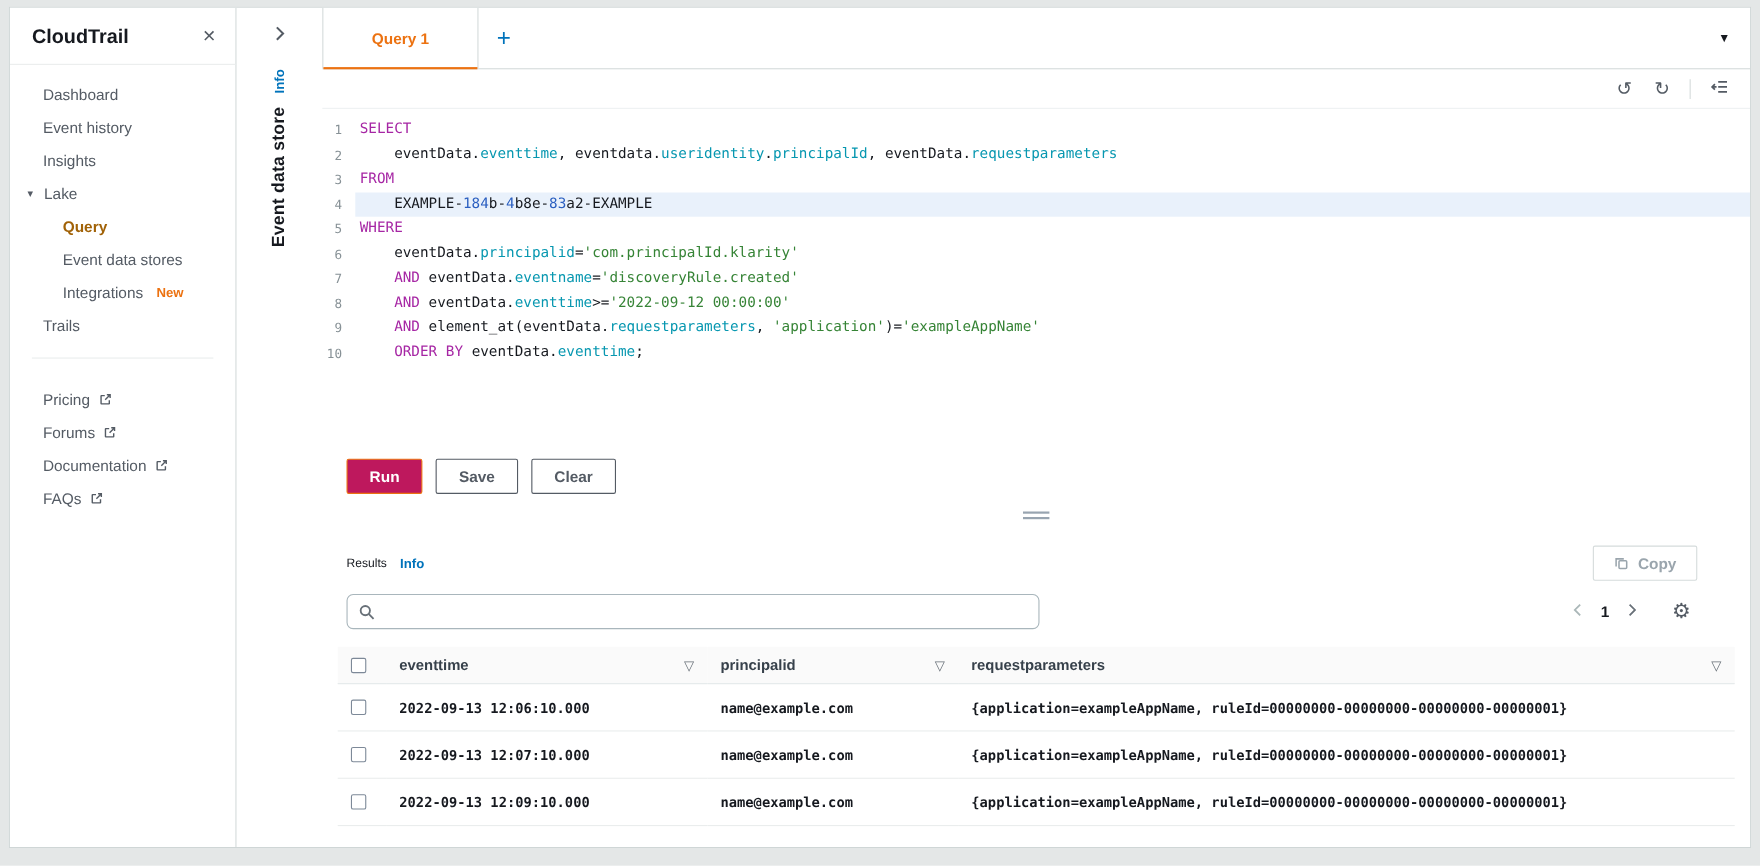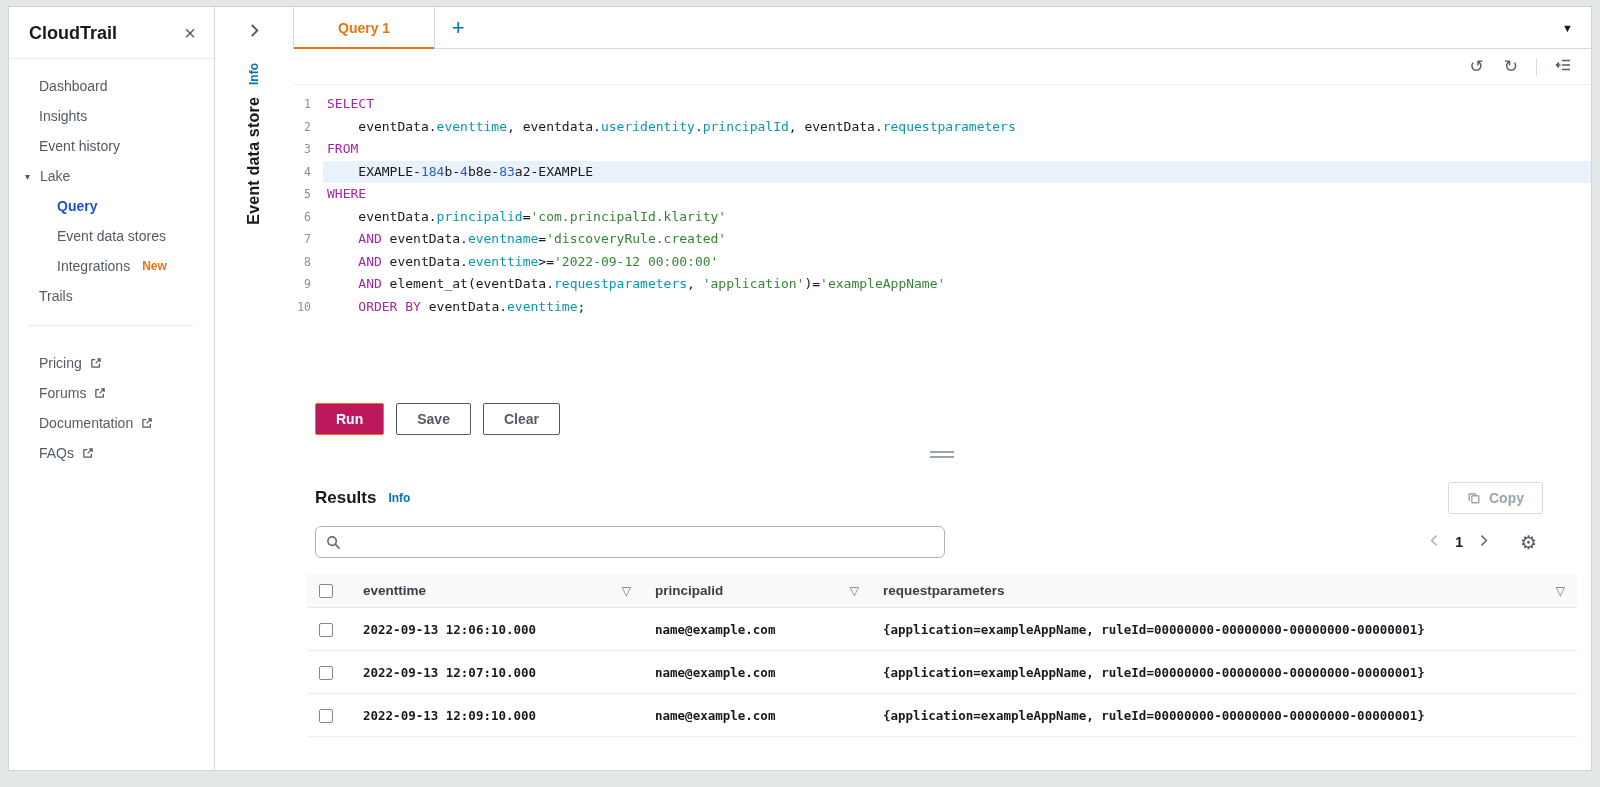--- a/index.html
+++ b/index.html
@@ -22,21 +22,21 @@
     display:flex; align-items:center; justify-content:space-between;
     padding:14px 16px 13px 20px; border-bottom:1px solid #eaeded;
   }
   .sidebar-title { font-size:18px; font-weight:700; }
   .icon-btn { background:none; border:none; cursor:pointer; color:#545b64; padding:2px; font-family:inherit; }
   .close-x { font-size:20px; line-height:1; color:#545b64; }
   .sidebar-nav { padding:12px 0 2px; font-size:14px; }
   .nav-item { display:flex; align-items:center; gap:6px; padding:7px 14px 7px 30px; color:#545b64; cursor:pointer; }
   .nav-item.tree { padding-left:16px; }
   .nav-item.sub { padding-left:48px; }
-  .nav-item.selected { color:#1d4ed8; font-weight:700; }
+  .nav-item.selected { color:#a16207; font-weight:700; }
   .tree-caret { font-size:10px; color:#545b64; width:9px; }
   .badge-new { color:#ec7211; font-size:12px; font-weight:700; margin-left:6px; }
   .side-divider { border:none; border-top:1px solid #eaeded; margin:12px 20px 10px; }
   .nav-item.ext { gap:8px; }
   .nav-item.ext svg { color:#545b64; }
 
   
   .strip { width:78px; flex:none; padding-top:10px; display:flex; flex-direction:column; align-items:center; }
   .strip-expand { background:none; border:none; color:#545b64; cursor:pointer; padding:6px; margin-bottom:16px; }
   .strip-labels { display:flex; flex-direction:column; align-items:center; gap:12px; }
@@ -45,21 +45,21 @@
     color:#0073bb; font-size:12px; font-weight:700; cursor:pointer;
   }
   .v-title {
     writing-mode:vertical-rl; transform:rotate(180deg);
     font-size:16px; font-weight:700; color:#16191f; letter-spacing:.2px;
   }
 
   
   .main { flex:1; min-width:0; display:flex; flex-direction:column; }
 
-  .tabbar { height:42px; flex:none; display:flex; align-items:stretch; border-bottom:1px solid #d5dbdb; }
+  .tabbar { height:56px; flex:none; display:flex; align-items:stretch; border-bottom:1px solid #d5dbdb; }
   .tab-query {
     display:flex; align-items:center; padding:0 44px; position:relative;
     border-left:1px solid #d5dbdb; border-right:1px solid #d5dbdb;
     color:#ec7211; font-weight:700; font-size:14px; cursor:pointer; background:#fff;
   }
   .tab-query::after { content:""; position:absolute; left:0; right:0; bottom:-1px; height:2px; background:#ec7211; }
   .add-tab { width:46px; background:none; border:none; color:#0073bb; font-size:22px; font-weight:400; cursor:pointer; }
   .tabbar-caret { margin-left:auto; align-self:center; padding-right:18px; font-size:11px; color:#16191f; cursor:pointer; }
 
   .ed-toolbar {
@@ -91,21 +91,21 @@
   .split-handle { width:24px; height:7px; border-top:2px solid #98a4b0; border-bottom:2px solid #98a4b0; margin:0 auto 6px; cursor:row-resize; flex:none; }
 
   .rtabs { display:flex; align-items:center; padding-left:22px; border-bottom:1px solid #d5dbdb; flex:none; }
   .rtab { padding:13px 20px 14px; position:relative; color:#545b64; font-weight:700; font-size:14px; cursor:pointer; }
   .rtab.active { color:#ec7211; }
   .rtab.active::after { content:""; position:absolute; left:0; right:0; bottom:-1px; height:2px; background:#ec7211; }
   .rtab-sep { width:1px; height:16px; background:#d5dbdb; }
 
   .results { flex:1; min-height:0; padding:12px 14px 0; }
   .results-header { display:flex; align-items:center; padding:6px 34px 12px 8px; }
-  .results-title { font-size:17px; font-weight:700; }
+  .results-title { font-size:11px; font-weight:400; }
   .info-link { color:#0073bb; font-size:12px; font-weight:700; margin-left:12px; cursor:pointer; }
   .copy-btn {
     margin-left:auto; display:flex; align-items:center; gap:8px;
     height:32px; padding:0 18px; background:#fff; border:1px solid #d5dbdb;
     border-radius:2px; color:#9aa5ad; font-weight:700; font-size:14px; font-family:inherit;
   }
   .search-row { display:flex; align-items:center; padding:0 34px 16px 8px; }
   .search {
     width:630px; height:32px; border:1px solid #a9b6bc; border-radius:6px;
     display:flex; align-items:center; gap:8px; padding:0 10px; color:#687078; background:#fff;
@@ -141,24 +141,24 @@
       <span class="sidebar-title">CloudTrail</span>
       <button class="icon-btn">
         <span class="close-x">×</span>
       </button>
     </div>
     <nav class="sidebar-nav">
         <div class="nav-item">
           <span>Dashboard</span>
         </div>
         <div class="nav-item">
+          <span>Event history</span>
+        </div>
+        <div class="nav-item">
           <span>Insights</span>
-        </div>
-        <div class="nav-item">
-          <span>Event history</span>
         </div>
         <div class="nav-item tree">
           <span class="tree-caret">▾</span>
           <span>Lake</span>
         </div>
         <div class="nav-item sub selected">
           <span>Query</span>
         </div>
         <div class="nav-item sub">
           <span>Event data stores</span>

